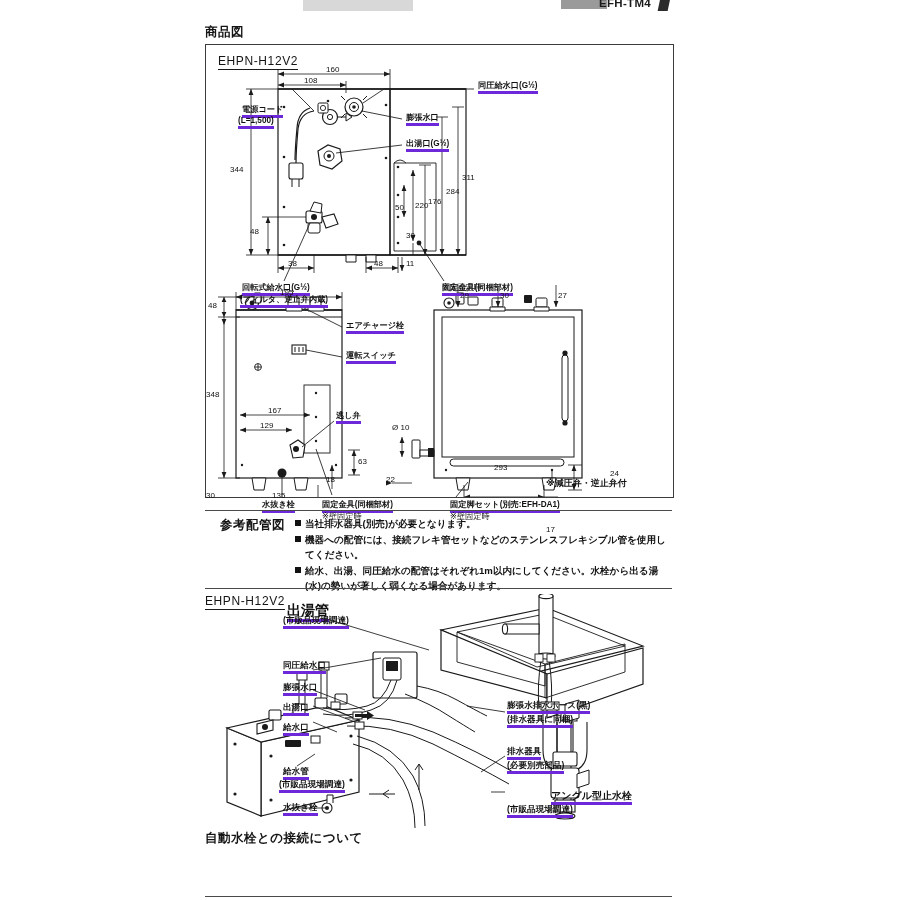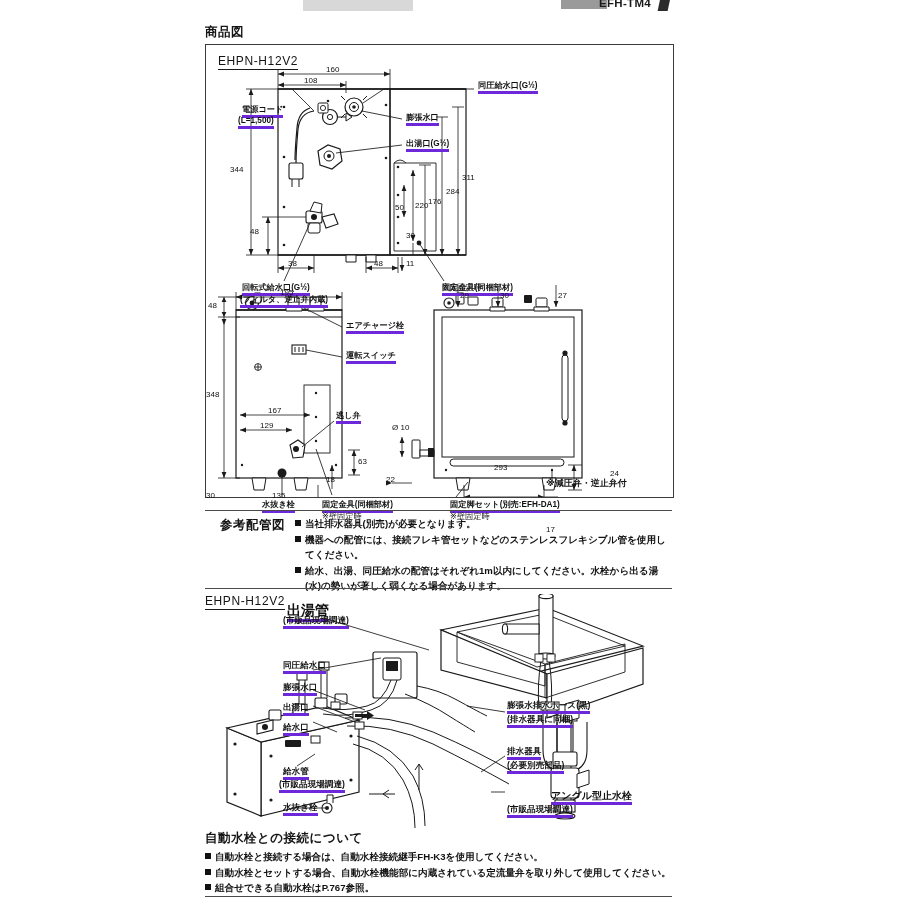--- a/index.html
+++ b/index.html
@@ -601,26 +601,15 @@
     <div class="lbl u" style="left:302px;top:106px;font-size:8.6px;">膨張水排水ホース(黒)</div>
     <div class="lbl u" style="left:302px;top:120px;font-size:8.6px;">(排水器具に同梱)</div>
     <div class="lbl u" style="left:302px;top:152px;font-size:8.6px;">排水器具</div>
     <div class="lbl u" style="left:302px;top:166px;font-size:8.6px;">(必要別売部品)</div>
     <div class="lbl u" style="left:302px;top:196px;font-size:10px;margin-left:44px;">アングル型止水栓</div>
     <div class="lbl u" style="left:302px;top:210px;font-size:8.6px;">(市販品現場調達)</div>
   </div>
 
   <div class="sec-title" style="left:205px;top:830px;font-size:12.5px;">自動水栓との接続について</div>
 
-  <div class="bul" style="left:205px;top:849px;width:470px;">
-    <div>
-      <span class="sq"></span><span>自動水栓と接続する場合は、自動水栓接続継手FH-K3を使用してください。</span>
-    </div>
-    <div>
-      <span class="sq"></span><span>自動水栓とセットする場合、自動水栓機能部に内蔵されている定流量弁を取り外して使用してください。</span>
-    </div>
-    <div>
-      <span class="sq"></span><span>組合せできる自動水栓はP.767参照。</span>
-    </div>
-  </div>
 
   <div class="rule" style="left:205px;top:896px;width:467px;"></div>
 </div>
 
 </body></html>

